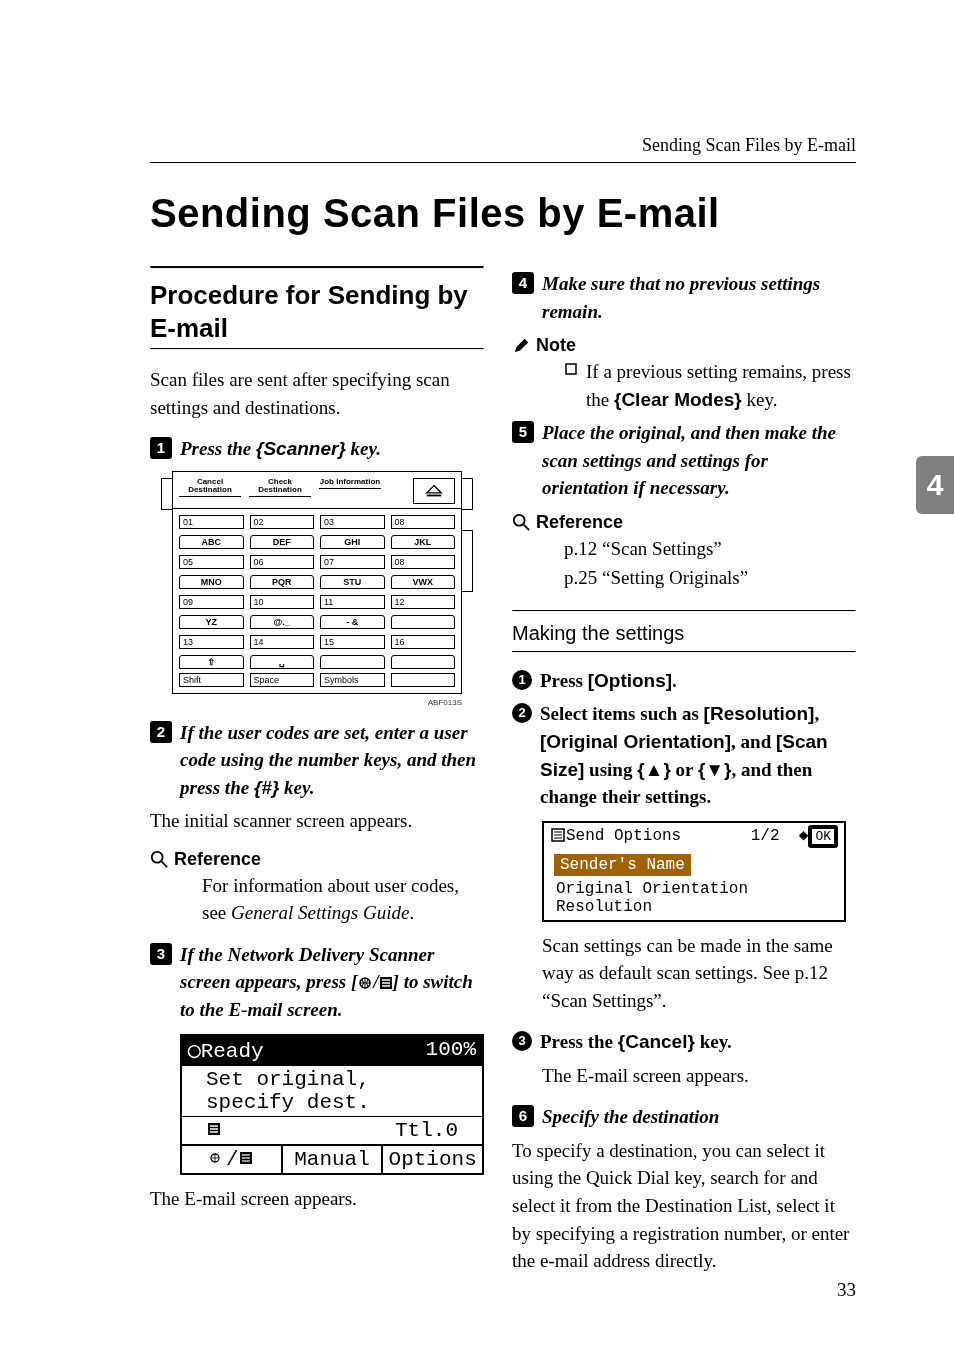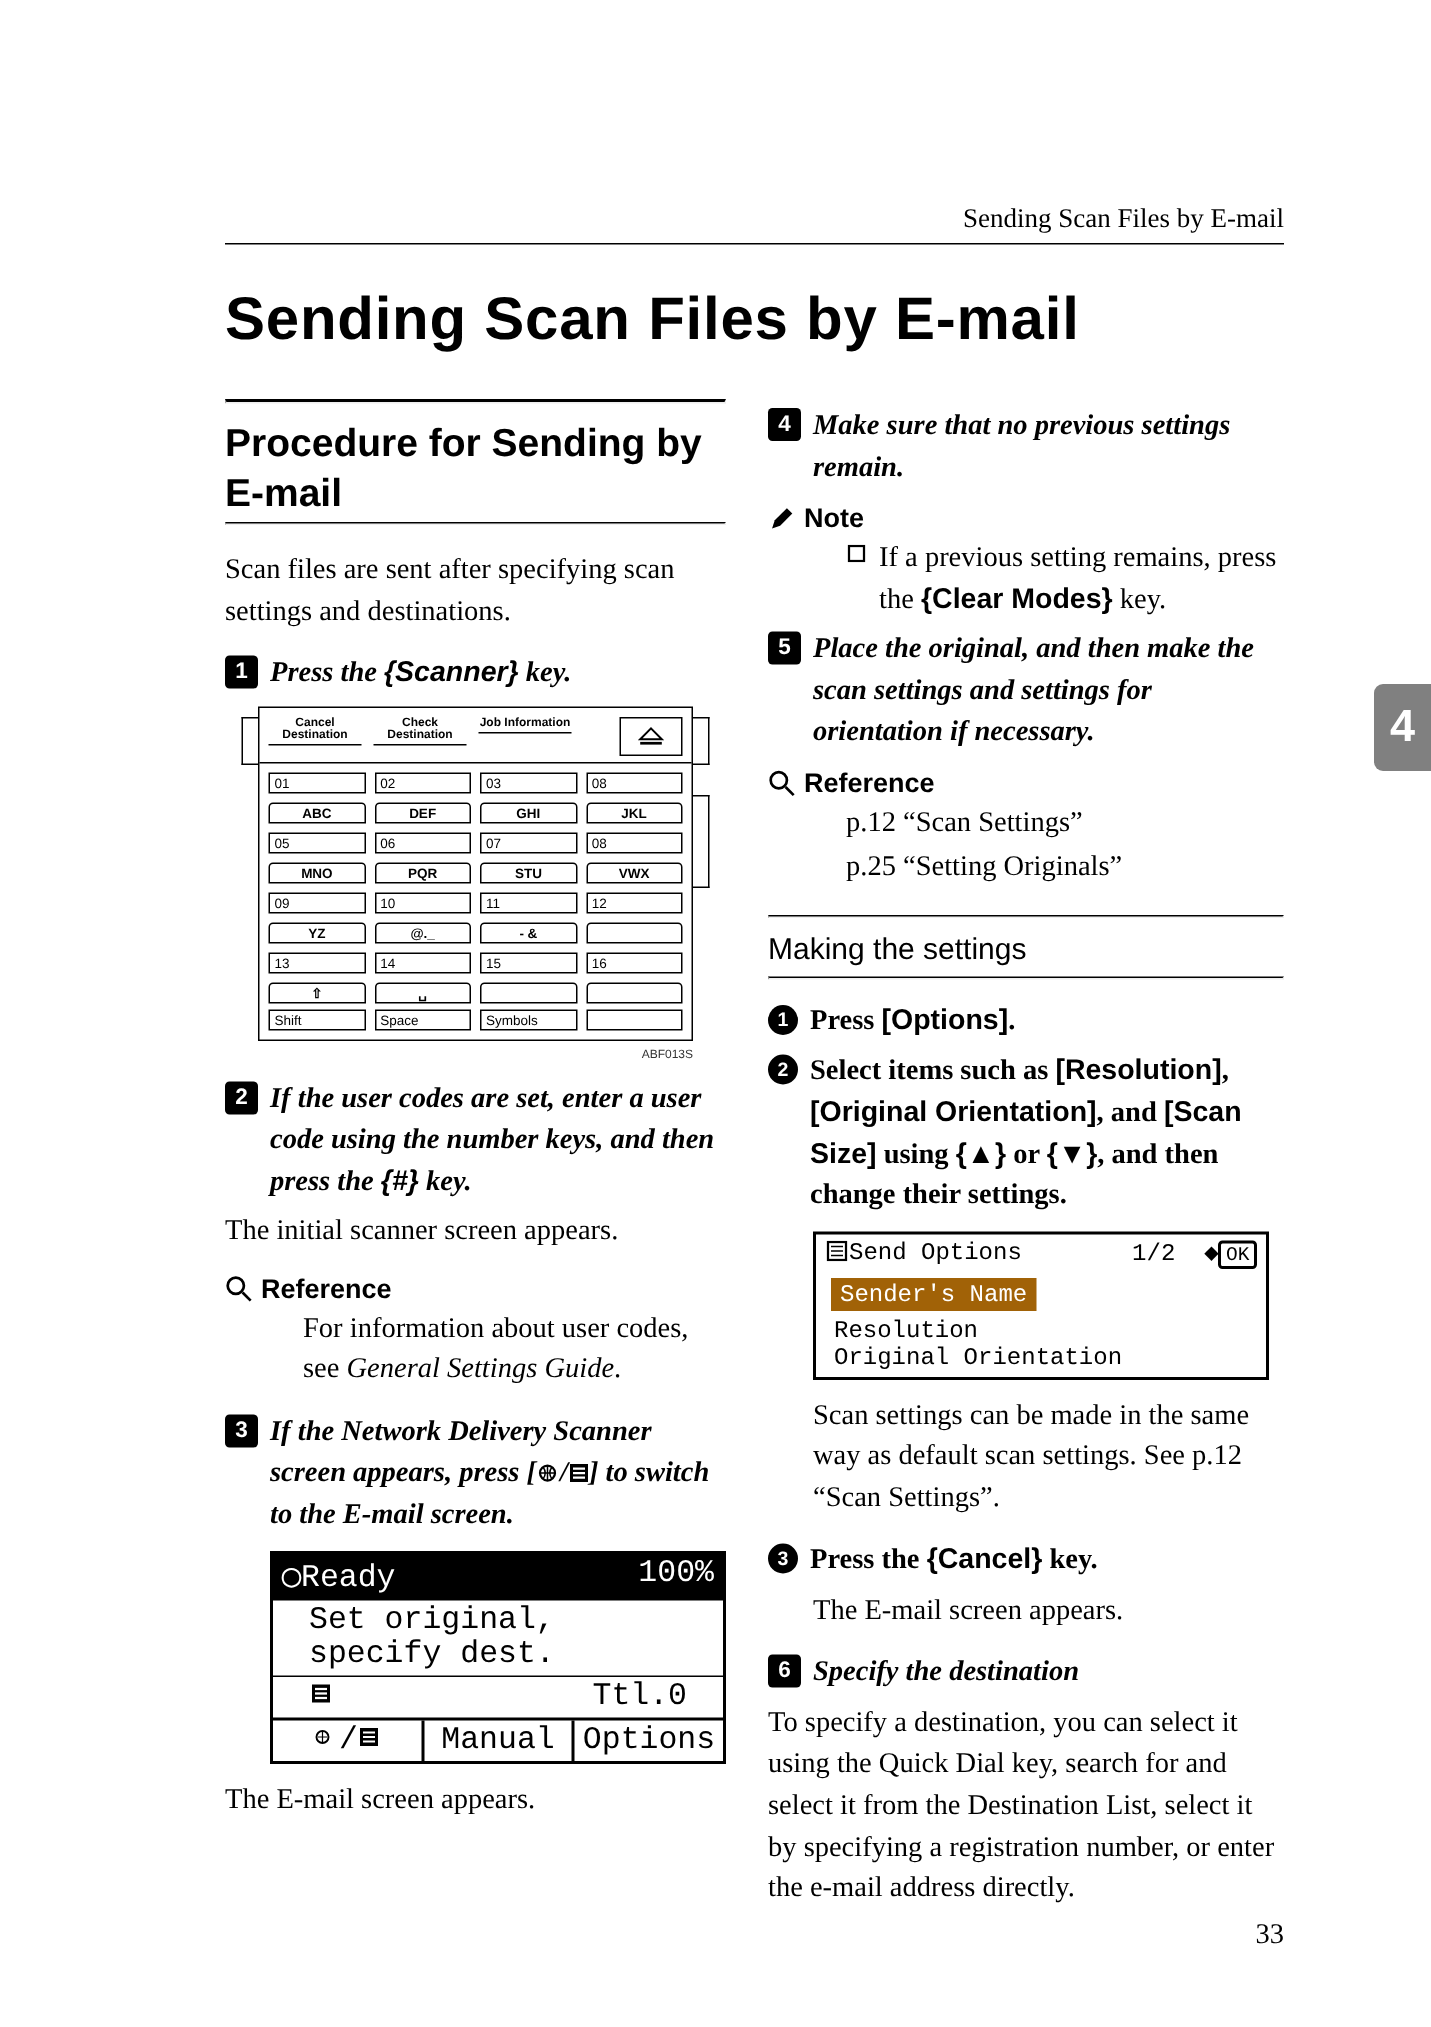--- a/index.html
+++ b/index.html
@@ -251,21 +251,21 @@
   .lcd2 .sel {
     margin: 4px 10px;
     background: #a16207; color: #fff;
     padding: 2px 6px;
     display: inline-block;
   }
   .lcd2 .opt { padding: 0 12px; }
 
   .ok-btn {
     display: inline-block;
-    border: 2px solid #000000;
+    border: 4px solid #000000;
     padding: 0 3px;
     font-size: 13px;
     border-radius: 3px;
   }
 
   .arrow-key {
     display:inline-block;
     font-family: Arial, sans-serif;
     font-weight: 800;
   }
@@ -519,22 +519,22 @@
         <div class="top">
           <span><svg width="16" height="14" viewBox="0 0 14 14" style="vertical-align:-2px">
                 <rect x="1" y="1" width="12" height="12" fill="none" stroke="#000" stroke-width="1.5"></rect>
                 <line x1="3" y1="4" x2="11" y2="4" stroke="#000"></line>
                 <line x1="3" y1="7" x2="11" y2="7" stroke="#000"></line>
                 <line x1="3" y1="10" x2="11" y2="10" stroke="#000"></line>
               </svg><span>Send Options</span></span>
           <span><span>1/2</span>&nbsp;&nbsp;◆<span class="ok-btn">OK</span></span>
         </div>
         <div><span class="sel">Sender's Name</span></div>
+        <div class="opt">Original Orientation</div>
         <div class="opt">Resolution</div>
-        <div class="opt">Original Orientation</div>
       </div>
 
       <p class="body" style="margin-left:30px;">Scan settings can be made in the same way as default scan settings. See p.12 “Scan Settings”.</p>
 
       <div class="bullet-step">
         <div class="bullet-num">3</div>
         <div class="bullet-text">
           <span>Press the </span><span class="bracket">{</span><span class="key">Cancel</span><span class="bracket">}</span><span> key.</span>
         </div>
       </div>

